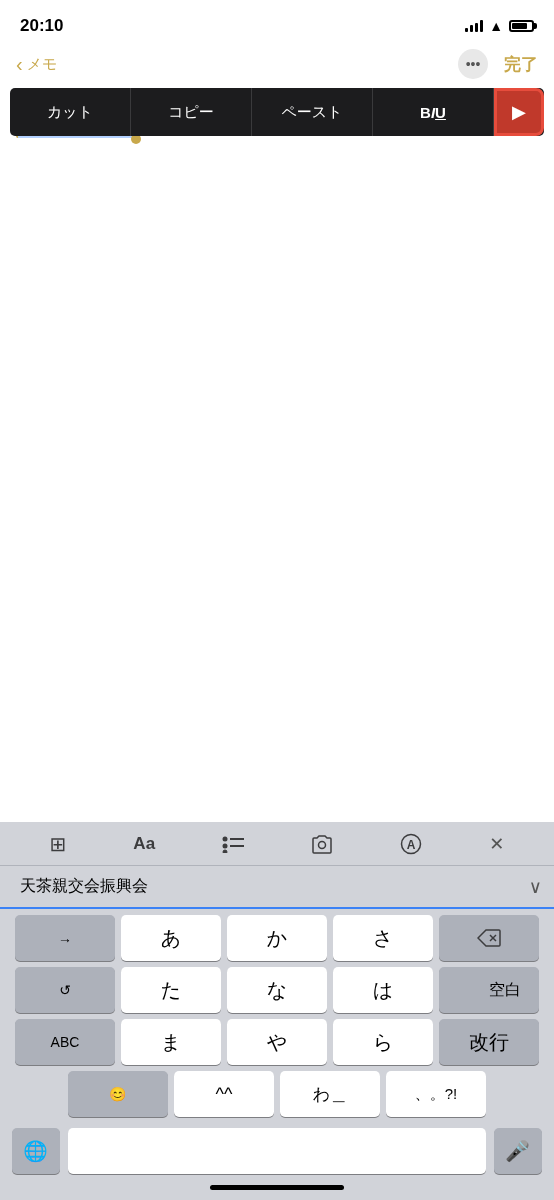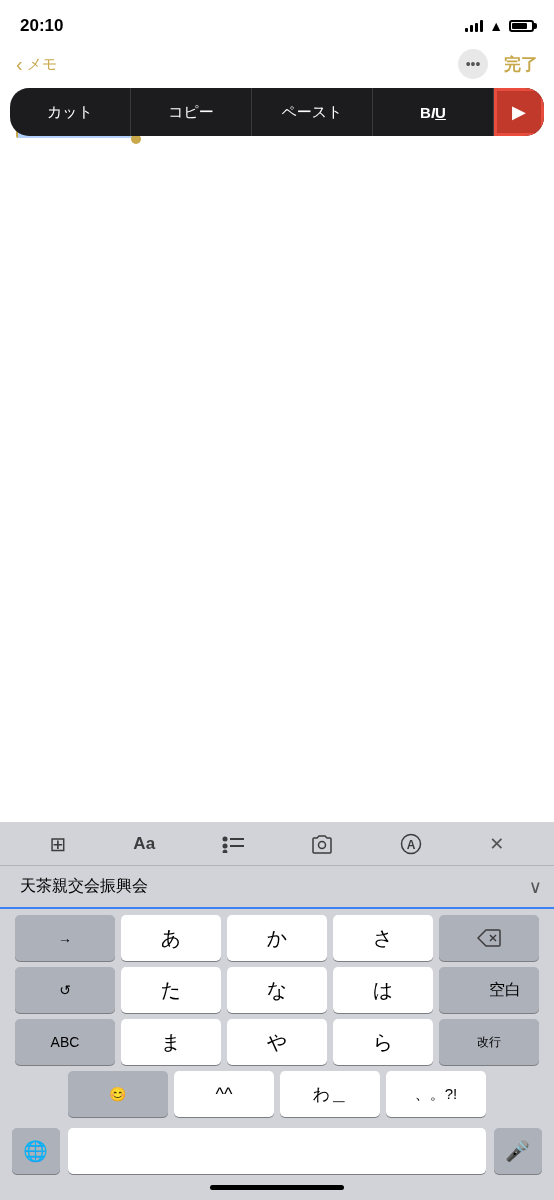--- a/index.html
+++ b/index.html
@@ -116,21 +116,21 @@
       font-weight: 600;
     }
 
     
     .context-menu {
       position: absolute;
       top: 88px;
       left: 10px;
       right: 10px;
       background: #1c1c1e;
-      border-radius: 19px;
+      border-radius: 5px;
       display: flex;
       align-items: center;
       height: 48px;
       z-index: 100;
       overflow: hidden;
     }
     .context-menu-item {
       flex: 1;
       display: flex;
       align-items: center;
@@ -293,21 +293,21 @@
       font-size: 16px;
       font-weight: 500;
       padding-left: 32px;
     }
     .key-delete {
       background: #adb1ba;
       font-size: 18px;
     }
     .key-return {
       background: #adb1ba;
-      font-size: 12px;
+      font-size: 20px;
       font-weight: 500;
       font-family: -apple-system;
     }
 
     
     .keyboard-bottom {
       display: flex;
       justify-content: space-between;
       align-items: center;
       padding: 4px 12px 8px 12px;

